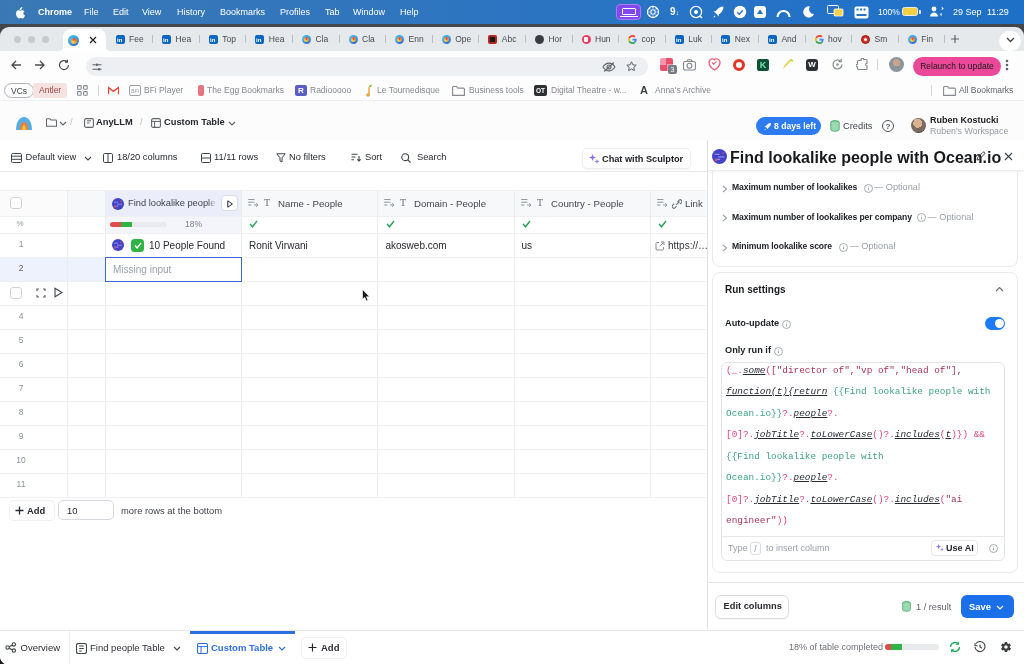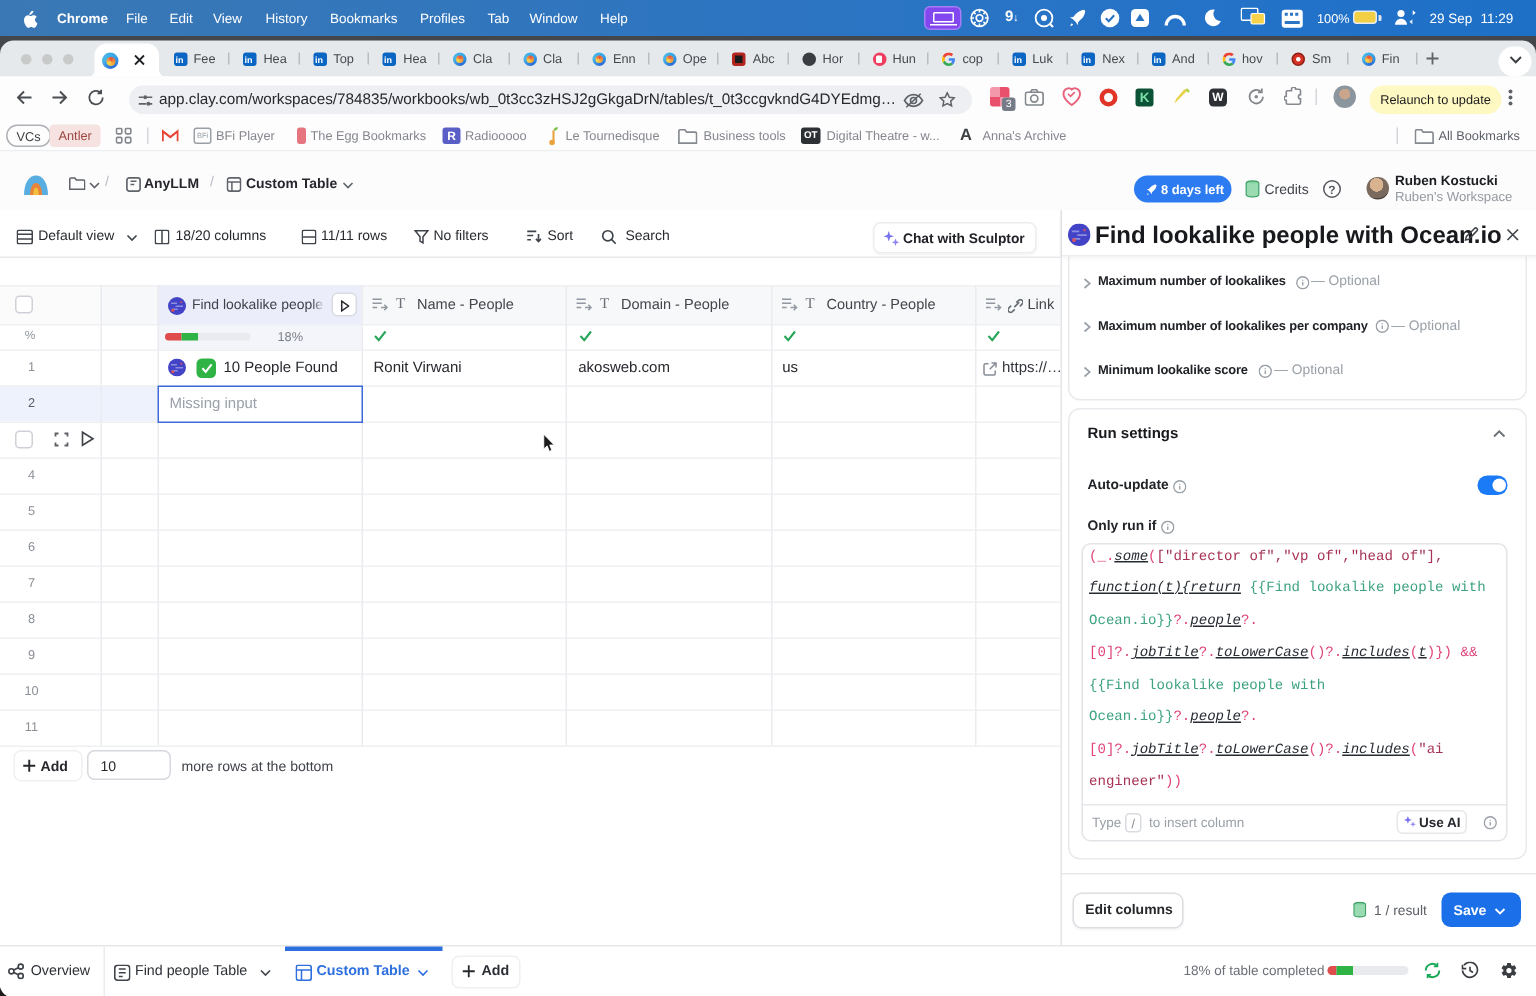--- a/index.html
+++ b/index.html
@@ -273,21 +273,20 @@
       <path d="M10.5 6a4.5 4.5 0 1 1-1.4-3.2M9.4 0.8v2.4H7" fill="none" stroke="#4a4d51" stroke-width="1.2"></path>
     </svg>
   <div id="omnibox" class="abs">
     <svg style="position:absolute;left:6px;top:5px" width="10" height="10" viewBox="0 0 10 10">
         <g stroke="#5f6368" stroke-width="1.1" fill="none">
           <path d="M0.5 2.8h3M6 2.8h3.5M0.5 7.2h5M8 7.2h1.5"></path>
           <circle cx="4.8" cy="2.8" r="1.3" fill="#5f6368" stroke="none"></circle>
           <circle cx="6.9" cy="7.2" r="1.3" fill="#5f6368" stroke="none"></circle>
         </g>
       </svg>
-    <span style="position:absolute;left:20px">app.clay.com/workspaces/784835/workbooks/wb_0t3cc3zHSJ2gGkgaDrN/tables/t_0t3ccgvkndG4DYEdmg…</span>
     <svg style="position:absolute;left:516px;top:4px" width="14" height="12" viewBox="0 0 14 12">
         <g fill="none" stroke="#5f6368" stroke-width="1.1">
           <path d="M1 6c1.6-2.6 3.6-3.9 6-3.9S11.4 3.4 13 6c-1.6 2.6-3.6 3.9-6 3.9S2.6 8.6 1 6z"></path>
           <circle cx="7" cy="6" r="2"></circle>
           <path d="M2.2 10.5L11.8 1.5"></path>
         </g>
       </svg>
     <svg style="position:absolute;left:540px;top:4px" width="11" height="11" viewBox="0 0 11 11">
         <path d="M5.5 0.8l1.4 3 3.3.4-2.4 2.2.6 3.2-2.9-1.6-2.9 1.6.6-3.2L.8 4.2l3.3-.4z" fill="none" stroke="#5f6368" stroke-width="1"></path>
       </svg>
@@ -318,21 +317,21 @@
         <path d="M11 6.5a4.5 4.5 0 1 1-1.3-3.2"></path>
         <path d="M10.2 1v2.6H7.6"></path>
         <circle cx="6.5" cy="6.5" r="1.2" fill="#85898e" stroke="none"></circle>
       </g>
     </svg>
   <svg class="abs" style="left:856px;top:7px" width="13" height="13" viewBox="0 0 13 13">
       <path d="M5 1.5a1.4 1.4 0 0 1 2.8 0H10a1 1 0 0 1 1 1v2.6a1.4 1.4 0 0 0 0 2.8v2.6a1 1 0 0 1-1 1H2.5a1 1 0 0 1-1-1V8.9a1.4 1.4 0 0 1 0-2.8V3.5a1 1 0 0 1 1-1H5z" fill="none" stroke="#85898e" stroke-width="1.1"></path>
     </svg>
   <div class="abs" style="left:877px;top:8px;width:1px;height:11px;background:#d4d6d9"></div>
   <div class="abs" style="left:889px;top:6px;width:15px;height:15px;border-radius:50%;background:radial-gradient(circle at 50% 38%,#c9a58b 0 30%,#8a959e 31% 100%)"></div>
-  <div class="abs" style="left:913px;top:5.5px;width:88px;height:19px;background:#fef9c3;border-radius:10px;color:#19191b;font-size:8.5px;line-height:19px;text-align:center;font-weight:500">Relaunch to update</div>
+  <div class="abs" style="left:913px;top:5.5px;width:88px;height:19px;background:#ec4899;border-radius:10px;color:#19191b;font-size:8.5px;line-height:19px;text-align:center;font-weight:500">Relaunch to update</div>
   <svg class="abs" style="left:1005px;top:8px" width="4" height="12" viewBox="0 0 4 12">
       <g fill="#5f6368">
         <circle cx="2" cy="2" r="1.3"></circle>
         <circle cx="2" cy="6" r="1.3"></circle>
         <circle cx="2" cy="10" r="1.3"></circle>
       </g>
     </svg>
 </div>
 <div id="bookmarks" class="abs">
   <div class="bm" style="left:4px;top:3.5px;height:15px;line-height:15px;border:1px solid #aeb1b6;border-radius:8px;padding:0 6px;color:#3c4043;font-weight:500">VCs</div>

